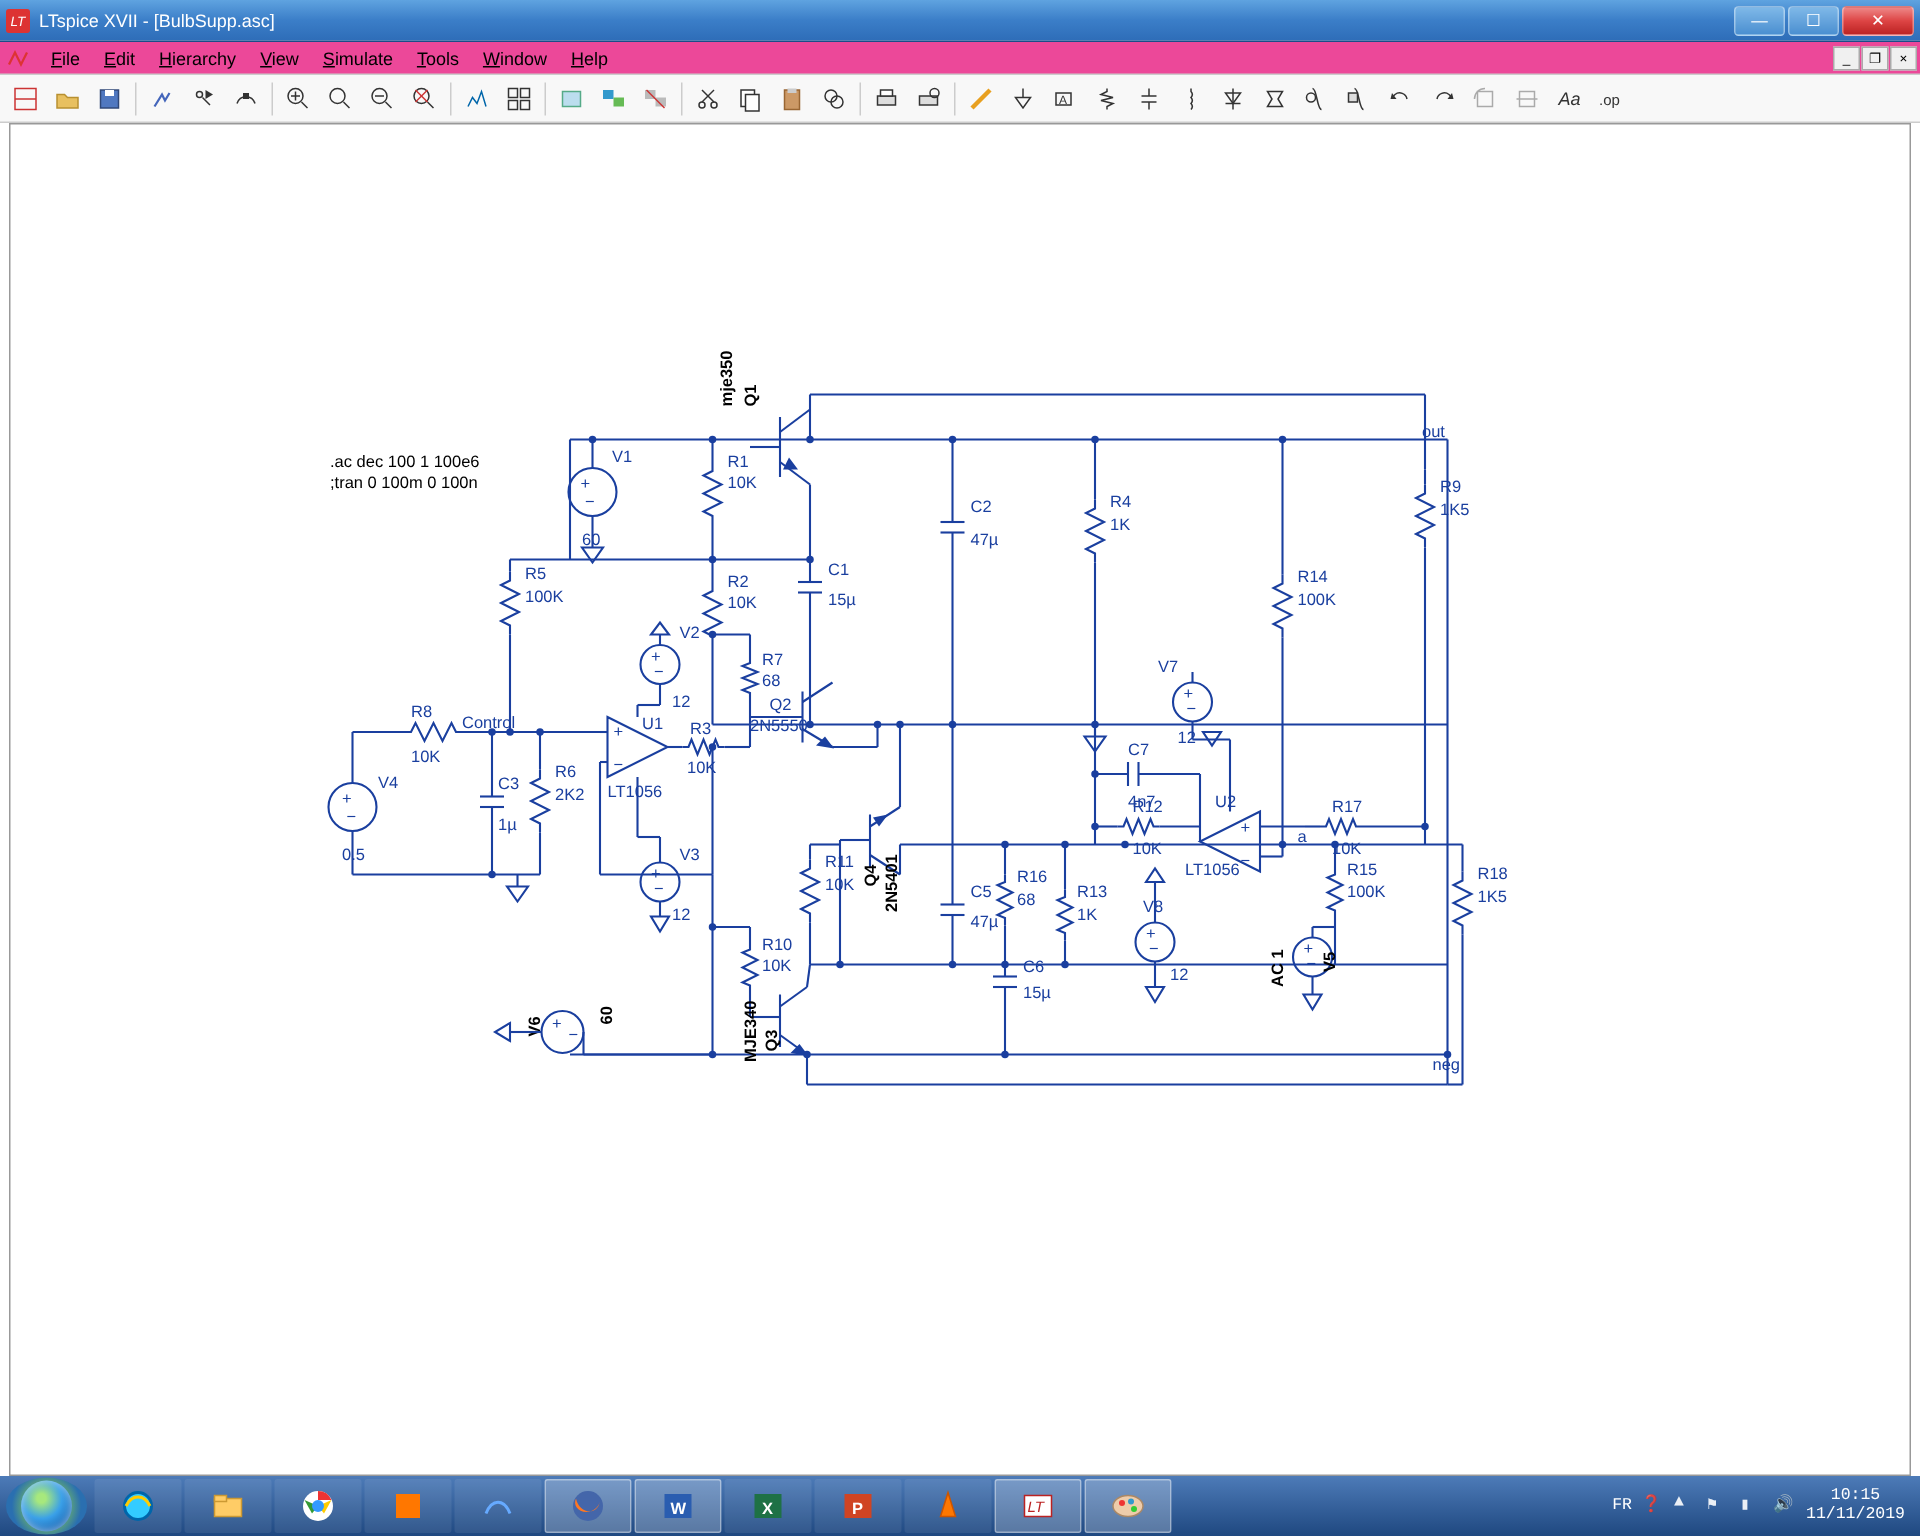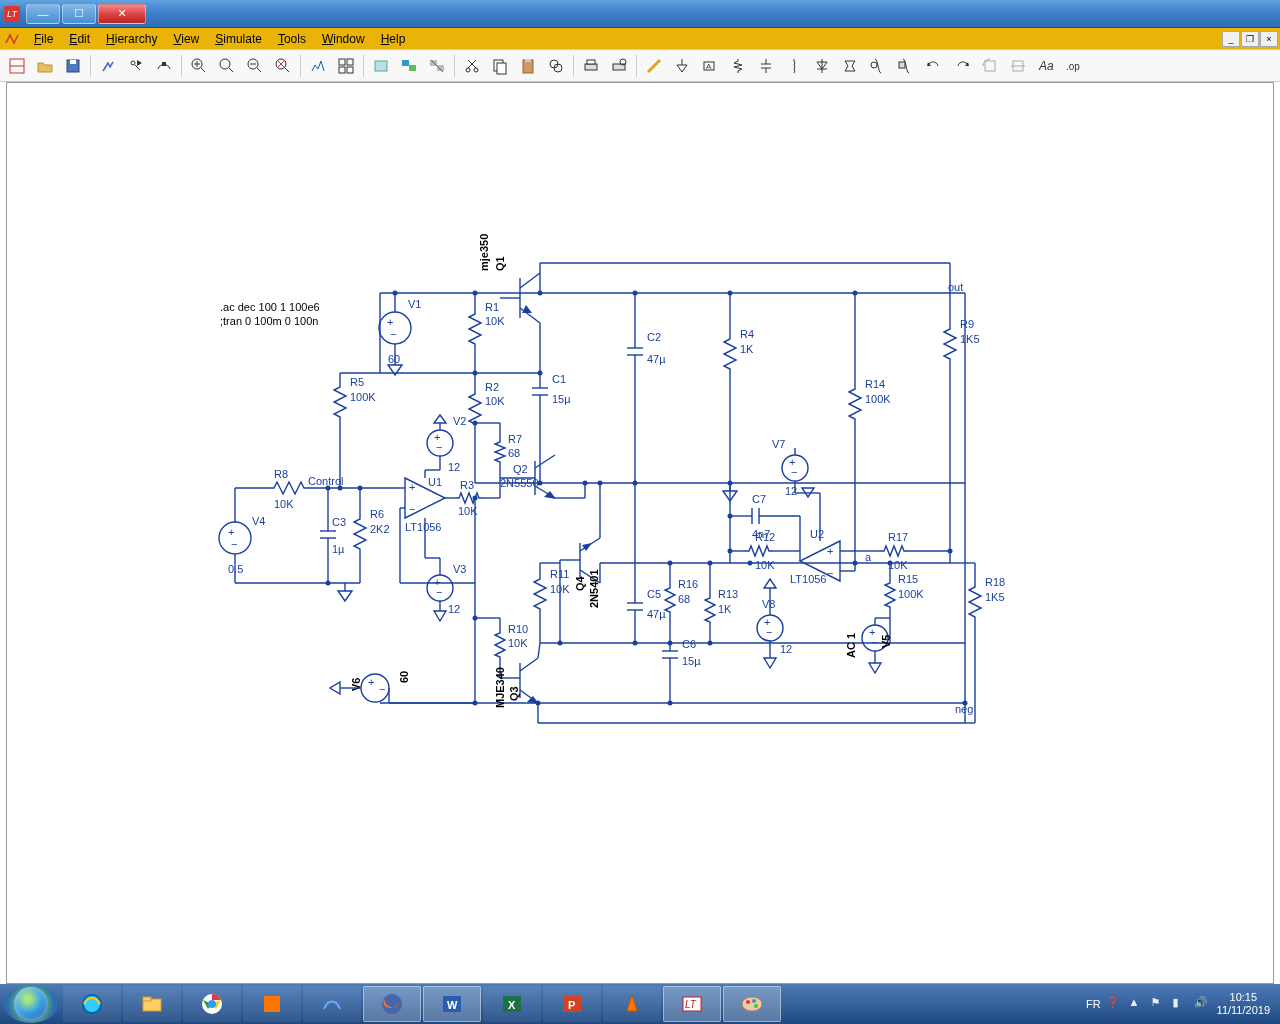--- a/index.html
+++ b/index.html
@@ -9,21 +9,21 @@
 .titlebar { height: 28px; background: linear-gradient(#5fa3e0, #3b7ec8 50%, #2e6db8); display: flex; align-items: center; padding: 0 4px; color: #fff; border-bottom: 1px solid #1a4d88; }
 .titlebar .icon { width: 16px; height: 16px; background: #d33; border-radius: 2px; margin-right: 6px; display: flex; align-items: center; justify-content: center; font-size: 9px; font-style: italic; }
 .titlebar .title { flex: 1; font-size: 12px; }
 .winbtns { display: flex; gap: 2px; }
 .winbtn { width: 34px; height: 20px; border: 1px solid rgba(255,255,255,0.4); border-radius: 3px; display: flex; align-items: center; justify-content: center; font-family: sans-serif; font-size: 11px; }
 .winbtn.min { background: linear-gradient(#7fb8e8,#4a8fd0); }
 .winbtn.max { background: linear-gradient(#7fb8e8,#4a8fd0); }
 .winbtn.close { background: linear-gradient(#e88,#d44,#b22); width: 48px; }
 
 
-.menubar { height: 22px; background: #eab308; border-bottom: 1px solid #ccc; display: flex; align-items: center; padding-left: 4px; position: relative; }
+.menubar { height: 22px; background: #ec4899; border-bottom: 1px solid #ccc; display: flex; align-items: center; padding-left: 4px; position: relative; }
 .menubar .mitem { padding: 3px 8px; cursor: default; }
 .menubar .mitem u { text-decoration: underline; }
 .menubar .mdibtns { position: absolute; right: 2px; display: flex; gap: 1px; }
 .menubar .mdibtn { width: 18px; height: 16px; border: 1px solid #aaa; background: #f0f0f0; font-size: 9px; display: flex; align-items: center; justify-content: center; }
 .menubar .appicon { width: 16px; height: 16px; margin-right: 6px; display: flex; align-items: center; justify-content: center; }
 
 
 .toolbar { height: 32px; background: #f8f8f8; border-bottom: 1px solid #ccc; display: flex; align-items: center; padding: 0 4px; gap: 2px; }
 .tbtn { width: 26px; height: 26px; display: flex; align-items: center; justify-content: center; border-radius: 2px; }
 .tsep { width: 1px; height: 22px; background: #ccc; margin: 0 2px; }
@@ -39,29 +39,30 @@
 .canvas-wrap .lbl { fill: #1a3f9f; }
 .canvas-wrap .blk { fill: #000; font-weight: bold; }
 .canvas-wrap .dir { fill: #000; font-size: 11px; }
 
 
 .taskbar { position: absolute; bottom: 0; left: 0; right: 0; height: 40px; background: linear-gradient(#4d7bb8,#1f4880); display: flex; align-items: center; padding: 0 4px; }
 .taskbar .start { width: 54px; height: 38px; background: radial-gradient(circle,#7fc856 30%,#2a6fb0 70%); border-radius: 50%; margin-right: 4px; display: flex; align-items: center; justify-content: center; }
 .taskbar .orb { width: 34px; height: 34px; border-radius: 50%; background: radial-gradient(circle at 40% 35%, #a7e87d 10%, #3aa0e8 45%, #1560b0 80%); box-shadow: inset 0 0 6px rgba(255,255,255,0.6); position: relative; }
 .taskbar .tbitem { width: 58px; height: 36px; margin: 0 1px; border-radius: 2px; display: flex; align-items: center; justify-content: center; background: rgba(255,255,255,0.08); }
 .taskbar .tbitem.active { background: rgba(255,255,255,0.25); box-shadow: inset 0 0 0 1px rgba(255,255,255,0.4); }
-.taskbar .tray { margin-left: auto; display: flex; align-items: center; gap: 6px; color: #fff; font-size: 11px; padding-right: 6px; }
+.taskbar .tray { margin-left: auto; display: flex; align-items: center; gap: 6px; color: #fff; font-size: 11px; padding-right: 6px; font-family: Liberation Mono, monospace; }
 .taskbar .clock { text-align: center; line-height: 1.2; }
 .taskbar .trayicon { width: 16px; height: 16px; opacity: 0.9; }
 </style>
 </head>
 <body>
 
 <div class="titlebar">
   <div class="icon">LT</div>
+  <div class="title">LTspice XVII - [BulbSupp.asc]</div>
   <div class="winbtns">
     <div class="winbtn min">—</div>
     <div class="winbtn max">☐</div>
     <div class="winbtn close">✕</div>
   </div>
 </div>
 
 <div class="menubar">
   <div class="appicon">
     <svg viewBox="0 0 16 16">

